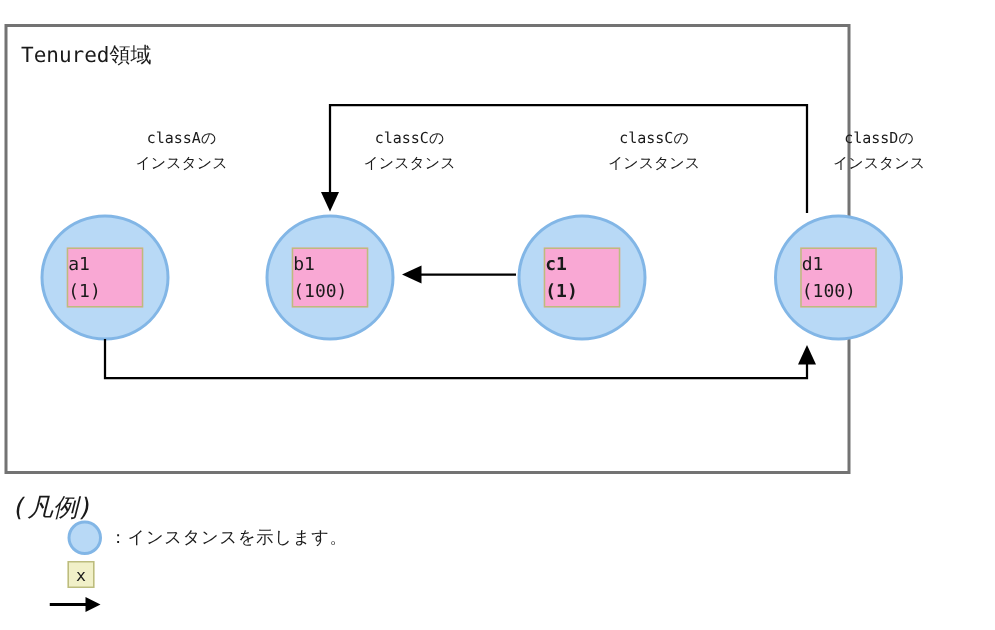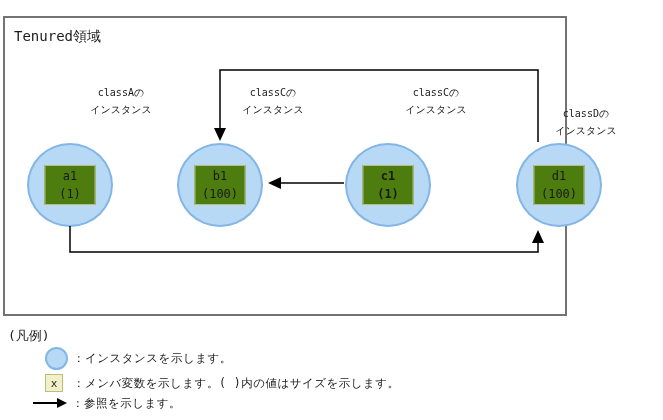--- a/index.html
+++ b/index.html
@@ -11,43 +11,43 @@
   .region{
     position:absolute;left:3px;top:16px;width:564px;height:300px;
     border:2px solid #737373;box-sizing:border-box;background:#ffffff;
   }
   .region-label{position:absolute;left:9px;top:10px;font-size:14px;white-space:nowrap;}
   
   .clabel{position:absolute;top:84px;width:140px;text-align:center;font-size:10px;line-height:17px;white-space:nowrap;}
   .clabel.la{left:51px;}
   .clabel.lb{left:203px;}
   .clabel.lc{left:366px;}
-  .clabel.ld{left:516px;margin-top:21px;}
+  .clabel.ld{left:516px;}
   
   .instance{
     position:absolute;top:143px;width:86px;height:84px;border-radius:50%;
     background:#b8d9f6;border:2px solid #82b6e6;box-sizing:border-box;
   }
   .instance.pa{left:27px;}
   .instance.pb{left:177px;}
   .instance.pc{left:345px;font-weight:bold;}
   .instance.pd{left:516px;}
   
   .member-box{
     position:absolute;left:50%;top:50%;transform:translate(-50%,-50%);
     width:51px;height:40px;box-sizing:border-box;
-    background:#4d7c0f;border:1px solid #bcbc7e;
-    text-align:center;font-size:12px;line-height:18px;padding-top:1px;
+    background:#f9a8d4;border:1px solid #bcbc7e;
+    text-align:left;font-size:12px;line-height:18px;padding-top:1px;
   }
   
   .arrows{position:absolute;left:0;top:0;pointer-events:none;}
   .arrows path{stroke:#000;stroke-width:1.5;fill:none;}
   .arrows polygon{fill:#000;stroke:none;}
   
-  .legend-title{position:absolute;left:8px;top:327px;font-size:13px;white-space:nowrap;}
+  .legend-title{position:absolute;left:8px;top:327px;font-size:17px;white-space:nowrap;font-style:italic;}
   .legend-row{position:absolute;display:flex;align-items:center;white-space:nowrap;}
   .legend-row.r1{left:45px;top:346px;height:25px;text-align:right;}
   .legend-row.r2{left:45px;top:373px;height:20px;}
   .legend-row.r3{left:33px;top:394px;height:18px;}
   .legend-circle{
     width:23px;height:23px;border-radius:50%;box-sizing:border-box;
     background:#b8d9f6;border:2px solid #82b6e6;margin-right:5px;flex:0 0 auto;
   }
   .legend-box{
     width:18px;height:18px;box-sizing:border-box;background:#f1f0c8;border:1px solid #bcbc7e;
@@ -128,24 +128,22 @@
 
   <div class="legend-row r1">
     <span class="legend-circle"></span>
     <span class="legend-text">：インスタンスを示します。</span>
   </div>
 
   <div class="legend-row r2">
     <span class="legend-box">
         <span>x</span>
       </span>
-    <span class="legend-text">：メンバ変数を示します。( )内の値はサイズを示します。</span>
   </div>
 
   <div class="legend-row r3">
     <svg class="legend-arrow" width="35" height="12" viewBox="0 0 35 12">
       <line x1="0" y1="6" x2="25" y2="6"></line>
       <polygon points="24,1 24,11 34,6"></polygon>
     </svg>
-    <span class="legend-text">：参照を示します。</span>
   </div>
 
 </div>
 
 </body></html>

